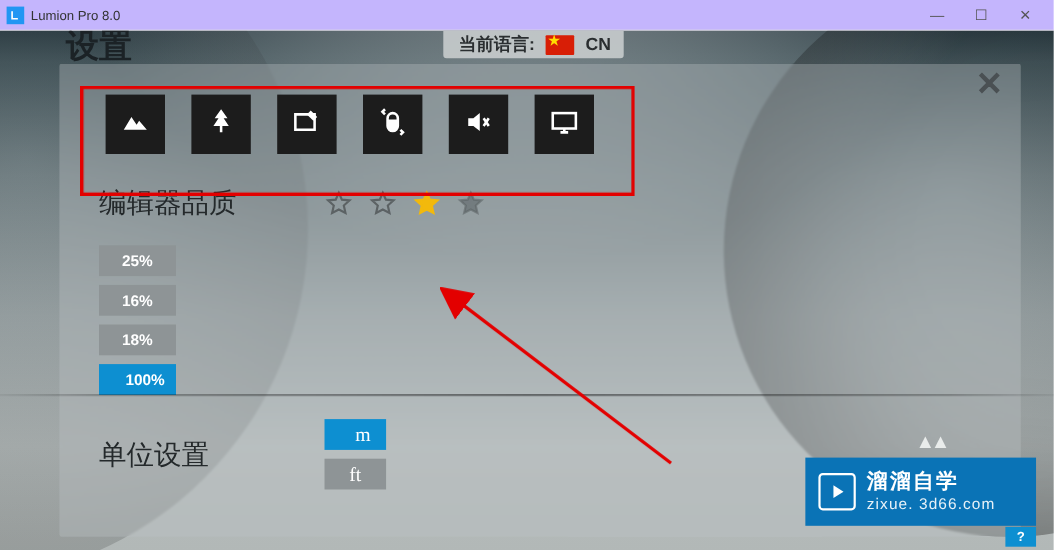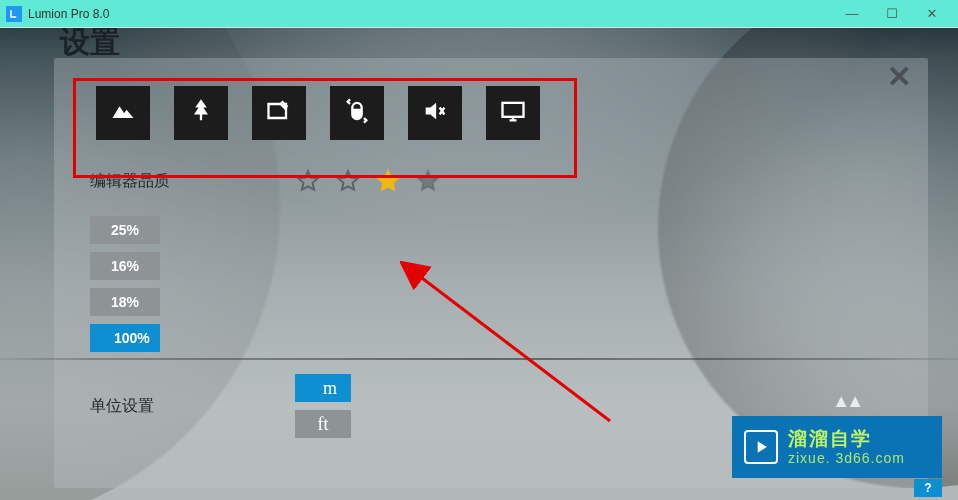--- a/index.html
+++ b/index.html
@@ -1,21 +1,21 @@
 <!DOCTYPE html>
 <html><head>
 <meta charset="utf-8">
 <style>
   * { box-sizing: border-box; margin: 0; padding: 0; }
   html, body { width: 958px; height: 500px; overflow: hidden; font-family: "Microsoft YaHei", Arial, sans-serif; }
   
   
   .titlebar {
     height: 28px;
-    background: #5eead4;
+    background: #c4b5fd;
     border-bottom: 1px solid #e0e0e0;
     display: flex;
     align-items: center;
     padding: 0 6px;
     font-size: 12px;
     color: #333;
   }
   .titlebar .app-icon {
     width: 16px; height: 16px;
     background: #2196f3;
@@ -168,21 +168,21 @@
   .tab svg { fill: #fff; width: 28px; height: 28px; }
   
   
   .row {
     display: flex;
     align-items: center;
     margin-bottom: 22px;
   }
   .row-label {
     width: 205px;
-    font-size: 16px;
+    font-size: 25px;
     color: #24292b;
   }
   .stars { display: flex; gap: 14px; }
   .star { width: 26px; height: 26px; cursor: pointer; }
   .star svg { width: 26px; height: 26px; stroke: #5c6264; stroke-width: 1.8; fill: none; }
   .star.filled svg { fill: #f2b90c; stroke: #f2b90c; }
   .star.dim svg { fill: rgba(90,96,98,0.55); stroke: rgba(90,96,98,0.55); }
   
   .btn-group { display: flex; gap: 8px; flex-direction: column; }
   .opt-btn {
@@ -210,21 +210,21 @@
   }
   
   
   .wm {
     position: absolute;
     right: 16px;
     bottom: 22px;
     width: 210px;
     height: 62px;
     background: #0a73b6;
-    color: #bef264;
+    color: #ffffff;
     display: flex;
     align-items: center;
     padding: 0 12px;
     gap: 10px;
     z-index: 7;
   }
   .wm .logo { width: 34px; height: 34px; border: 2px solid #fff; border-radius: 4px; display:flex; align-items:center; justify-content:center; }
   .wm .logo svg { fill:#fff; }
   .wm .txt { display:flex; flex-direction:column; line-height:1.15; }
   .wm .big { font-size: 19px; letter-spacing: 2px; font-weight: 700; }
@@ -274,20 +274,25 @@
 </div>
 
 <div class="stage">
   <div class="curve-left"></div>
   <div class="curve"></div>
 
   <div class="page-heading">
     <span>设置</span>
   </div>
 
+  <div class="lang-strip">
+    <span>当前语言:</span>
+    <span class="flag-cn"></span>
+    <span>CN</span>
+  </div>
 
   <div class="red-box"></div>
 
   <div class="panel">
     <div class="close-x">✕</div>
 
     <div class="tabs">
       <div class="tab">
         <span>
           <svg viewBox="0 0 24 24">

